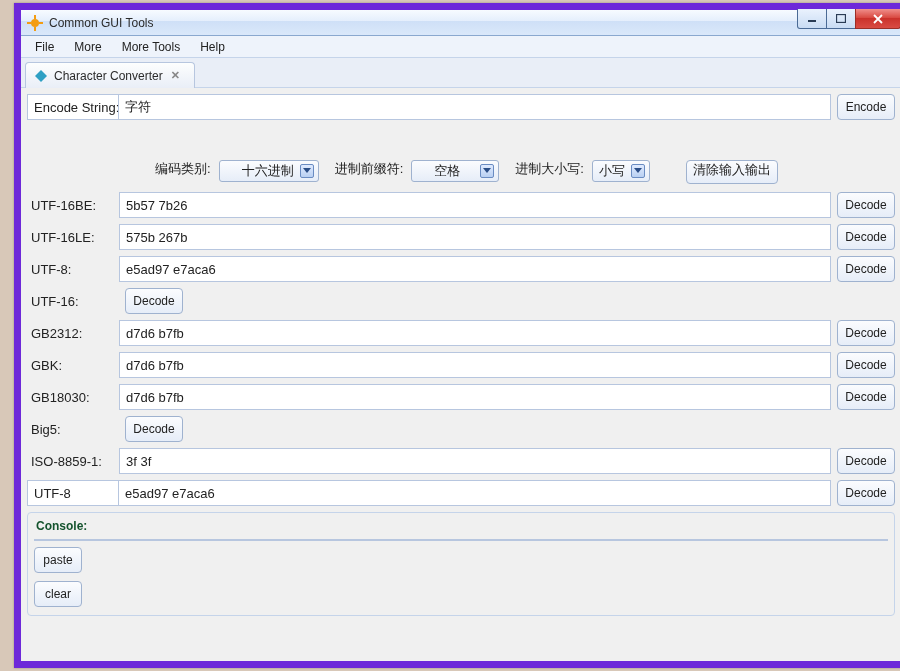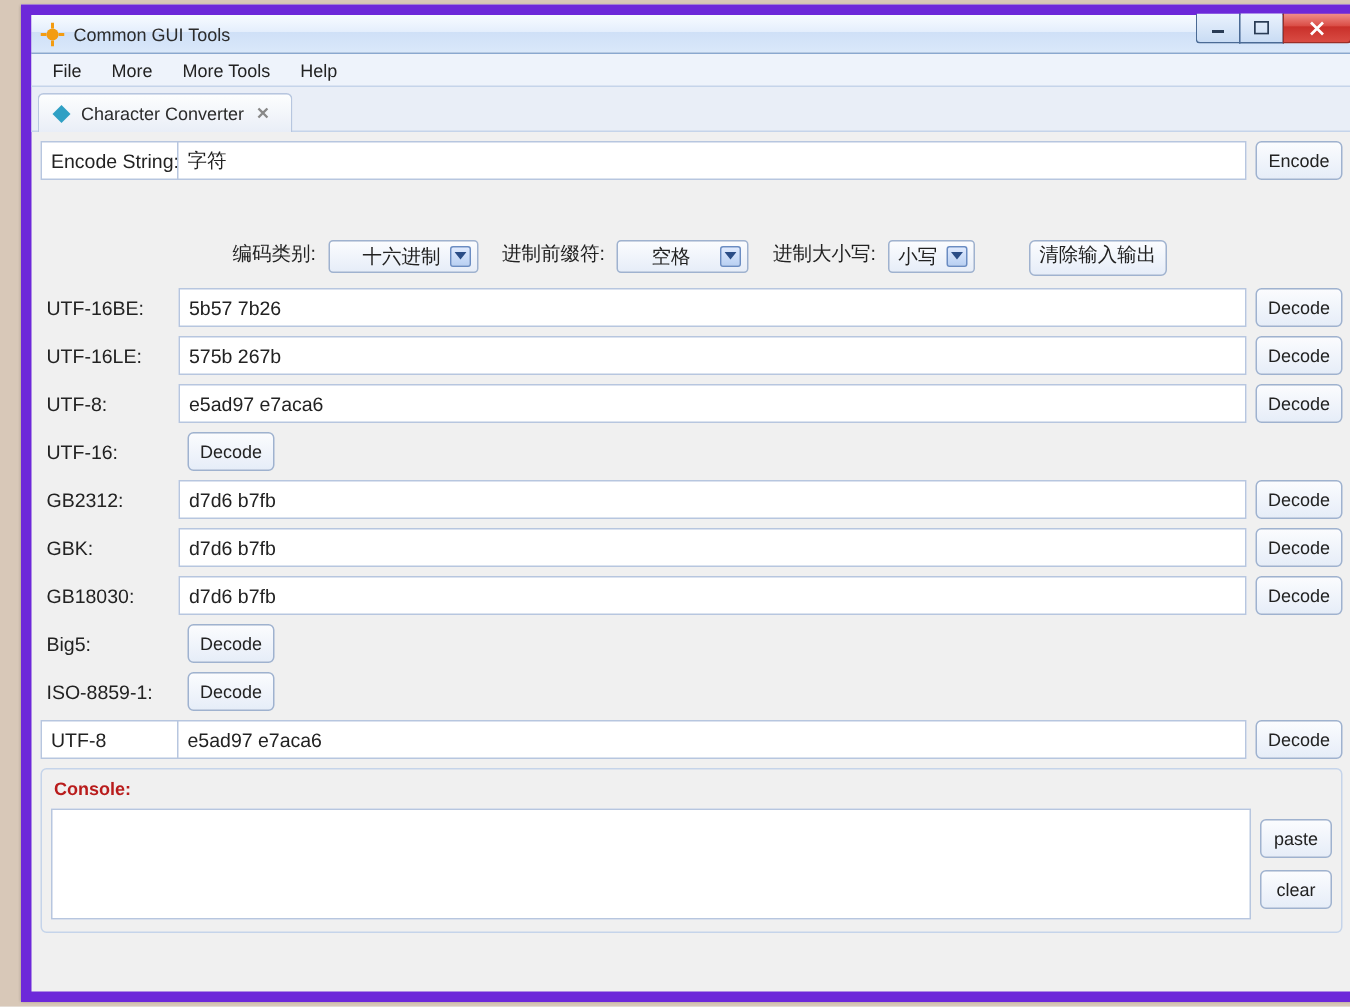--- a/index.html
+++ b/index.html
@@ -198,25 +198,25 @@
 
   
   .console-group {
     margin-top: 6px;
     border: 1px solid #c5d4ea;
     border-radius: 4px;
     padding: 4px 6px 8px 6px;
   }
   .console-label {
     font-size: 12px;
-    color: #b91c1c;
+    color: #14532d;
     padding: 2px 2px 6px 2px;
     font-weight: bold;
   }
-  .console-row { display:flex; gap:6px; align-items:stretch; }
+  .console-row { display:flex; gap:6px; align-items:stretch;flex-direction:column; }
   .console-area {
     flex: 1;
     height: 74px;
     border: 1px solid #b7c6df;
     background: #fff;
   }
   .console-btns { display:flex; flex-direction:column; gap:8px; justify-content:center; }
   .console-btns .push-button { width: 48px; margin-left:0; }
 
 </style>
@@ -349,20 +349,21 @@
           <div class="label-cell">GB18030:</div>
           <input class="textinput" value="d7d6 b7fb" style="">
           <div class="push-button">Decode</div>
         </div>
         <div class="row">
           <div class="label-cell">Big5:</div>
           <div class="push-button">Decode</div>
         </div>
         <div class="row">
           <div class="label-cell">ISO-8859-1:</div>
+          <input class="textinput" value="3f 3f" style="">
           <div class="push-button">Decode</div>
         </div>
         <div class="row">
           <div class="label-cell boxed">UTF-8</div>
           <input class="textinput" value="e5ad97 e7aca6" style="margin-left: -1px;">
           <div class="push-button">Decode</div>
         </div>
       </div>
 
     <div class="console-group">

